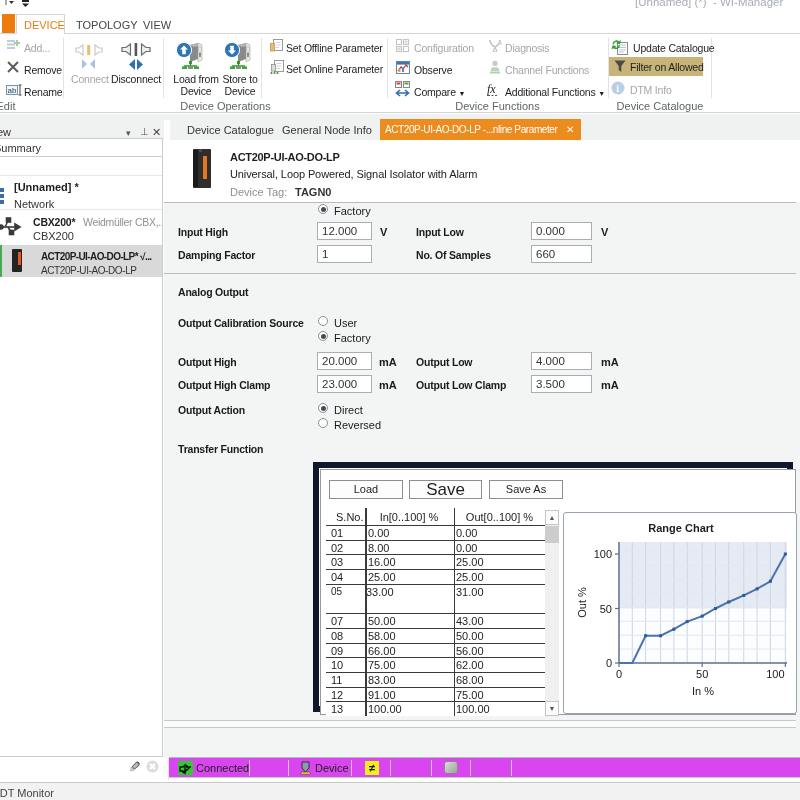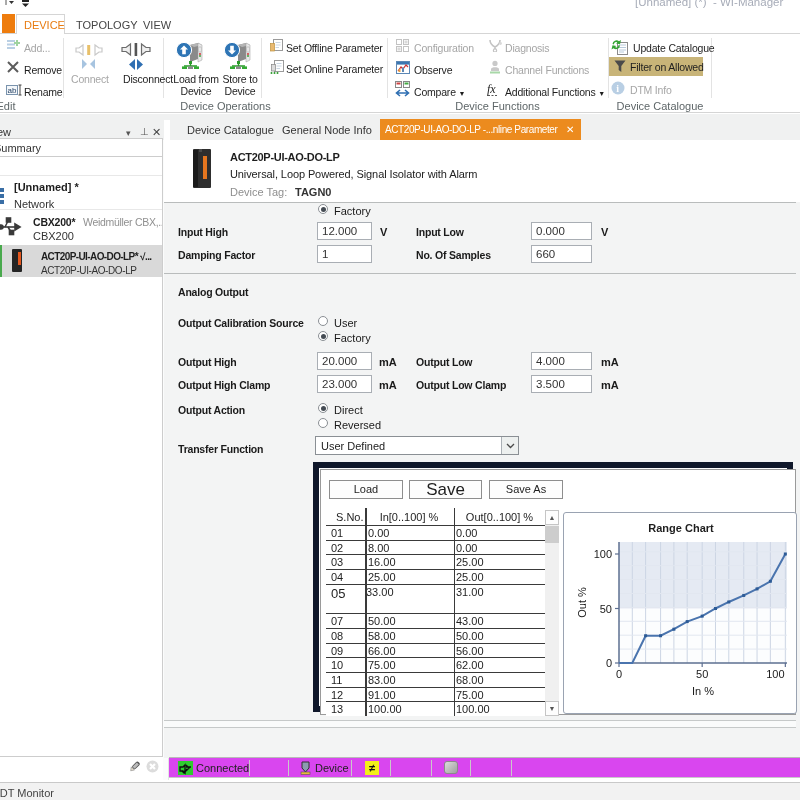--- a/index.html
+++ b/index.html
@@ -82,21 +82,21 @@
 <div class="rsmall gray" style="left:71px;top:73px;">Connect</div>
 <svg class="abs" style="left:121px;top:41px;" width="30" height="17" viewBox="0 0 30 17">
   <path d="M1 6.5 h4 l4.5 -3.5 v11 l-4.5 -3.5 h-4 z" fill="#eee" stroke="#6b6b6b" stroke-width="1.2"></path>
   <rect x="13.6" y="2" width="2.6" height="13" fill="#555"></rect>
   <path d="M29 6.5 h-4 l-4.5 -3.5 v11 l4.5 -3.5 h4 z" fill="#eee" stroke="#6b6b6b" stroke-width="1.2"></path>
 </svg>
 <svg class="abs" style="left:128px;top:59px;" width="16" height="11" viewBox="0 0 16 11">
   <path d="M7 0 l-6 5.5 6 5.5 z" fill="#2f6fb2"></path>
     <path d="M9 0 l6 5.5 -6 5.5 z" fill="#2f6fb2"></path>
 </svg>
-<div class="rsmall" style="left:111px;top:73px;margin-left:12px;">Disconnect</div>
+<div class="rsmall" style="left:111px;top:73px;">Disconnect</div>
 
 <svg class="abs" style="left:176px;top:42px;" width="28" height="28" viewBox="0 0 28 28">
   <path d="M14 3 l8 -2 v16 l-8 3 z" fill="#8a8a8a"></path>
   <path d="M14 3 l8 -2 4 2 -8 2 z" fill="#b5b5b5"></path>
   <path d="M22 1 l4 2 v15 l-4 2 z" fill="#e9e9e9" stroke="#9a9a9a" stroke-width="0.5"></path>
   <rect x="23" y="5" width="2" height="5" fill="#fff" stroke="#888" stroke-width="0.4"></rect>
   <circle cx="24" cy="12" r="0.9" fill="#cc2222"></circle>
     <circle cx="24" cy="14" r="0.9" fill="#2a9a2a"></circle>
   <circle cx="8" cy="8" r="7.6" fill="#2e75b5" stroke="#fff" stroke-width="1"></circle>
   <path d="M8 3.4 l4 4.2 h-2.2 v4.6 h-3.6 v-4.6 h-2.2 z" fill="#fff"></path>
@@ -333,28 +333,20 @@
   <div class="ibox" style="left:367px;top:173px;width:61px;">3.500</div>
   <div class="unit" style="left:437px;top:177px;">mA</div>
 
   <div class="lbl" style="left:14px;top:202px;">Output Action</div>
   <div class="radio on" style="left:154px;top:201px;"></div>
   <div class="rlbl" style="left:170px;top:202px;">Direct</div>
   <div class="radio" style="left:154px;top:216px;"></div>
   <div class="rlbl" style="left:170px;top:217px;">Reversed</div>
 
   <div class="lbl" style="left:14px;top:241px;">Transfer Function</div>
-  <div class="abs" style="left:151px;top:234px;width:204px;height:19px;background:#fff;border:1px solid #8a8f94;">
-    <div class="abs" style="left:5px;top:3px;font-size:11px;color:#222;">User Defined</div>
-    <div class="abs" style="left:185px;top:0px;width:17px;height:17px;background:#edf0ef;border-left:1px solid #aab0b5;">
-      <svg class="abs" style="left:4px;top:6px;" width="9" height="6">
-          <path d="M1 1 l3.5 3.5 3.5-3.5" stroke="#4a4a4a" stroke-width="1.3" fill="none"></path>
-        </svg>
-    </div>
-  </div>
 
   <div class="abs" style="left:149px;top:260px;width:480px;height:250px;border:6px solid #0f172a;background:#fff;">
     <div class="abs" style="left:1px;top:1px;width:476px;height:246px;border:1px solid #9a9a9a;background:#fff;"></div>
 
     <div class="abs" style="left:10px;top:12px;width:74px;height:19px;border:1px solid #8e8e8e;background:#fdfdfd;text-align:center;line-height:17px;font-size:11px;">Load</div>
     <div class="abs" style="left:90px;top:12px;width:73px;height:19px;border:1px solid #8e8e8e;background:#fdfdfd;text-align:center;line-height:17px;font-size:17px;">Save</div>
     <div class="abs" style="left:170px;top:12px;width:74px;height:19px;border:1px solid #8e8e8e;background:#fdfdfd;text-align:center;line-height:17px;font-size:11px;">Save As</div>
 
     <div id="tbl" class="abs" style="left:7px;top:40px;width:219px;height:208px;">
         <div style="position:absolute;left:0;top:0;width:219px;height:17px;background:#fff;">
@@ -376,21 +368,21 @@
           <span style="position:absolute;left:5px;top:1px;font-size:11px;">03</span>
           <span style="position:absolute;left:42px;top:1px;font-size:11px;">16.00</span>
           <span style="position:absolute;left:130px;top:1px;font-size:11px;">25.00</span>
         </div>
         <div style="position:absolute;left:0;top:61.099999999999994px;width:219px;height:14.7px;border-top:1px solid #3a3a3a;background:#fff;">
           <span style="position:absolute;left:5px;top:1px;font-size:11px;">04</span>
           <span style="position:absolute;left:42px;top:1px;font-size:11px;">25.00</span>
           <span style="position:absolute;left:130px;top:1px;font-size:11px;">25.00</span>
         </div>
         <div style="position:absolute;left:0;top:75.8px;width:219px;height:14.7px;border-top:1px solid #3a3a3a;background:#fff;">
-          <span style="position:absolute;left:5px;top:1px;font-size:13px;text-align:right;">05</span>
+          <span style="position:absolute;left:5px;top:1px;font-size:10px;text-align:right;">05</span>
           <span style="position:absolute;left:40px;top:1px;font-size:11px;">33.00</span>
           <span style="position:absolute;left:130px;top:1px;font-size:11px;">31.00</span>
         </div>
         <div style="position:absolute;left:0;top:105.2px;width:219px;height:14.7px;border-top:1px solid #3a3a3a;background:#fff;">
           <span style="position:absolute;left:5px;top:1px;font-size:11px;">07</span>
           <span style="position:absolute;left:42px;top:1px;font-size:11px;">50.00</span>
           <span style="position:absolute;left:130px;top:1px;font-size:11px;">43.00</span>
         </div>
         <div style="position:absolute;left:0;top:119.9px;width:219px;height:14.7px;border-top:1px solid #3a3a3a;background:#fff;">
           <span style="position:absolute;left:5px;top:1px;font-size:11px;">08</span>

